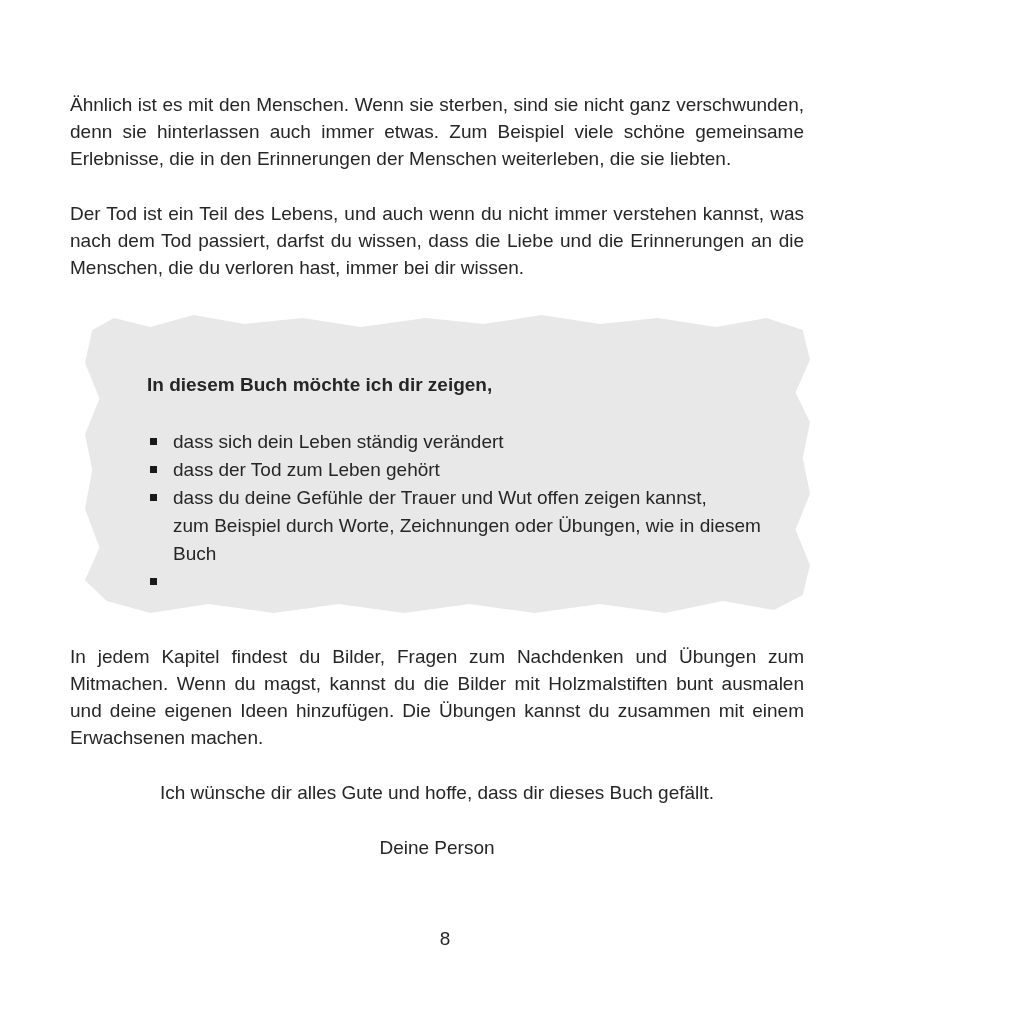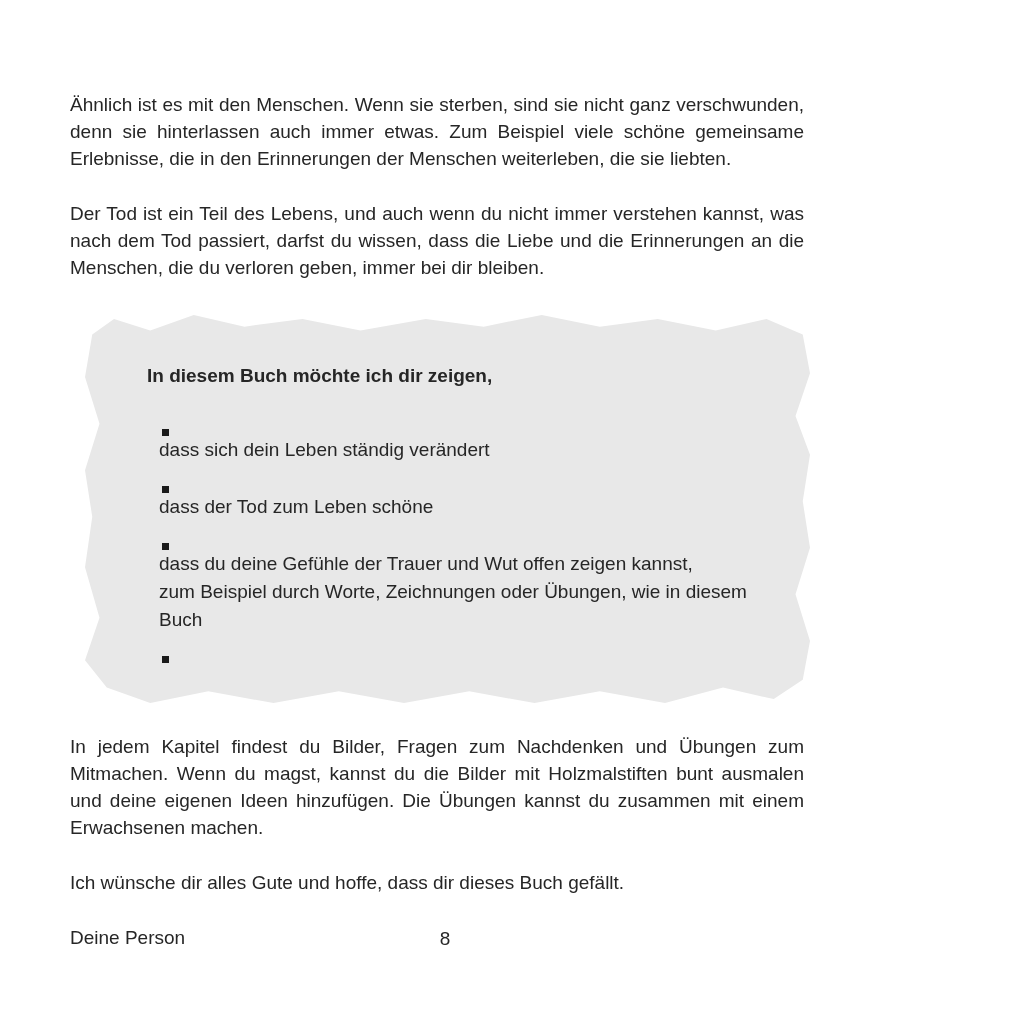--- a/index.html
+++ b/index.html
@@ -18,51 +18,50 @@
     font-size: 19px;
     line-height: 27px;
     color: #262626;
     overflow: hidden;
   }
   .para {
     margin: 0 0 28px 0;
     text-align: justify;
   }
   .para.last-line-normal {
-    text-align: left;
+    text-align: center;
   }
   .graybox {
     position: relative;
     margin: 34px -6px 30px 15px;
     padding: 44px 46px 28px 62px;
     background: #e8e8e8;
     clip-path: polygon(
       1% 5%, 4% 1%, 9% 4%, 15% 0%, 22% 3%, 30% 1%, 38% 4%, 47% 1%,
       55% 3%, 63% 0%, 71% 3%, 79% 1%, 87% 4%, 94% 1%, 99% 5%,
       100% 15%, 98% 26%, 100% 36%, 99% 48%, 100% 60%, 98% 72%, 100% 84%, 99% 94%,
       95% 99%, 88% 96%, 80% 100%, 71% 97%, 62% 100%, 53% 97%, 44% 100%,
       35% 97%, 26% 100%, 17% 97%, 9% 100%, 3% 96%,
       0% 89%, 2% 78%, 0% 65%, 1% 52%, 0% 40%, 2% 28%, 0% 16%
     );
   }
   .box-heading {
-    margin: 3px 0 30px 0;
+    margin: 12px 0 30px 0;
     font-weight: bold;
   }
   ul.bullets {
     list-style: none;
     margin: 0;
     padding: 0;
     line-height: 28px;
   }
   ul.bullets li {
     display: flex;
     align-items: flex-start;
-    margin: 12px;
-    flex-direction: column;
+    margin: 0;
   }
   .sq {
     flex: none;
     width: 7px;
     height: 7px;
     background: #1a1a1a;
     margin: 10px 16px 0 3px;
   }
   .bt {
     white-space: pre-line;
@@ -77,32 +76,32 @@
     color: #262626;
   }
 </style>
 </head>
 <body>
 
 <div class="page">
 
   <p class="para">Ähnlich ist es mit den Menschen. Wenn sie sterben, sind sie nicht ganz verschwunden, denn sie hinterlassen auch immer etwas. Zum Beispiel viele schöne gemeinsame Erlebnisse, die in den Erinnerungen der Menschen weiterleben, die sie liebten.</p>
 
-  <p class="para">Der Tod ist ein Teil des Lebens, und auch wenn du nicht immer verstehen kannst, was nach dem Tod passiert, darfst du wissen, dass die Liebe und die Erinnerungen an die Menschen, die du verloren geben, immer bei dir bleiben.</p>
+  <p class="para">Der Tod ist ein Teil des Lebens, und auch wenn du nicht immer verstehen kannst, was nach dem Tod passiert, darfst du wissen, dass die Liebe und die Erinnerungen an die Menschen, die du verloren hast, immer bei dir wissen.</p>
 
   <div class="graybox" style="background: rgb(232, 232, 232);">
     <p class="box-heading">In diesem Buch möchte ich dir zeigen,</p>
     <ul class="bullets">
       <li>
         <span class="sq"></span>
         <span class="bt">dass sich dein Leben ständig verändert</span>
       </li>
       <li>
         <span class="sq"></span>
-        <span class="bt">dass der Tod zum Leben schöne</span>
+        <span class="bt">dass der Tod zum Leben gehört</span>
       </li>
       <li>
         <span class="sq"></span>
         <span class="bt">dass du deine Gefühle der Trauer und Wut offen zeigen kannst,
 zum Beispiel durch Worte, Zeichnungen oder Übungen, wie in diesem Buch</span>
       </li>
       <li>
         <span class="sq"></span>
       </li>
     </ul>

